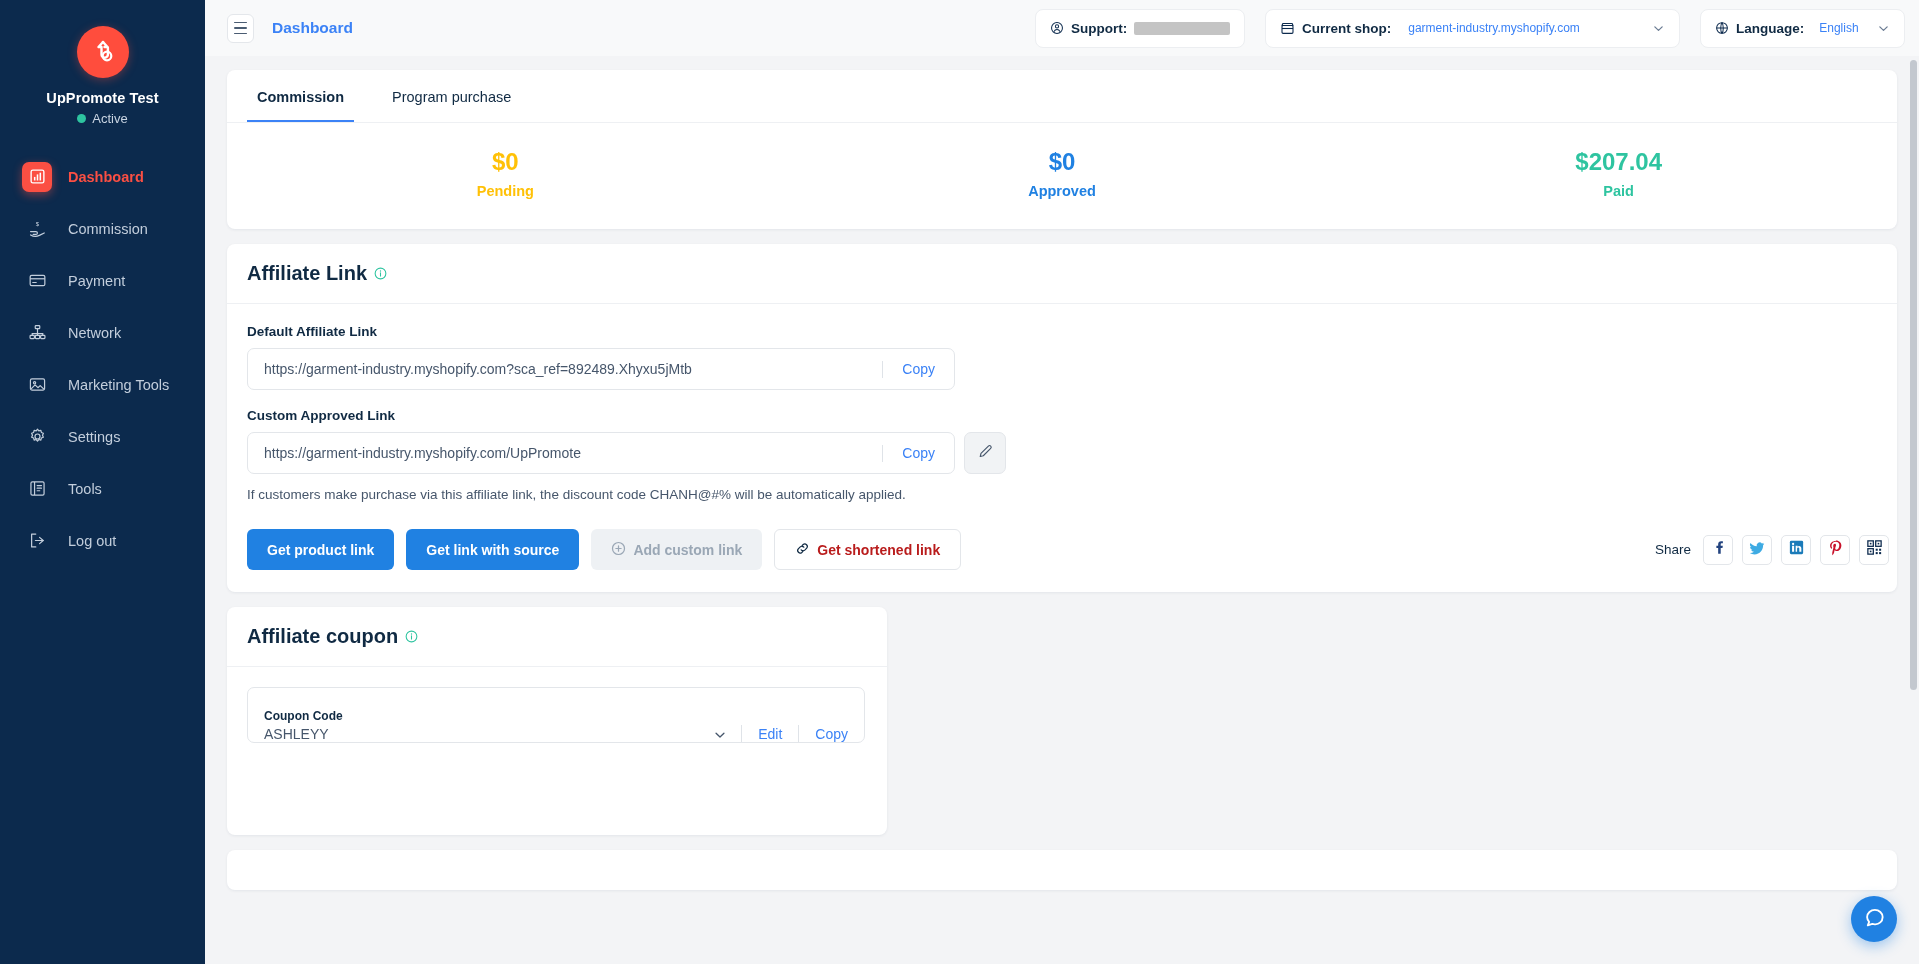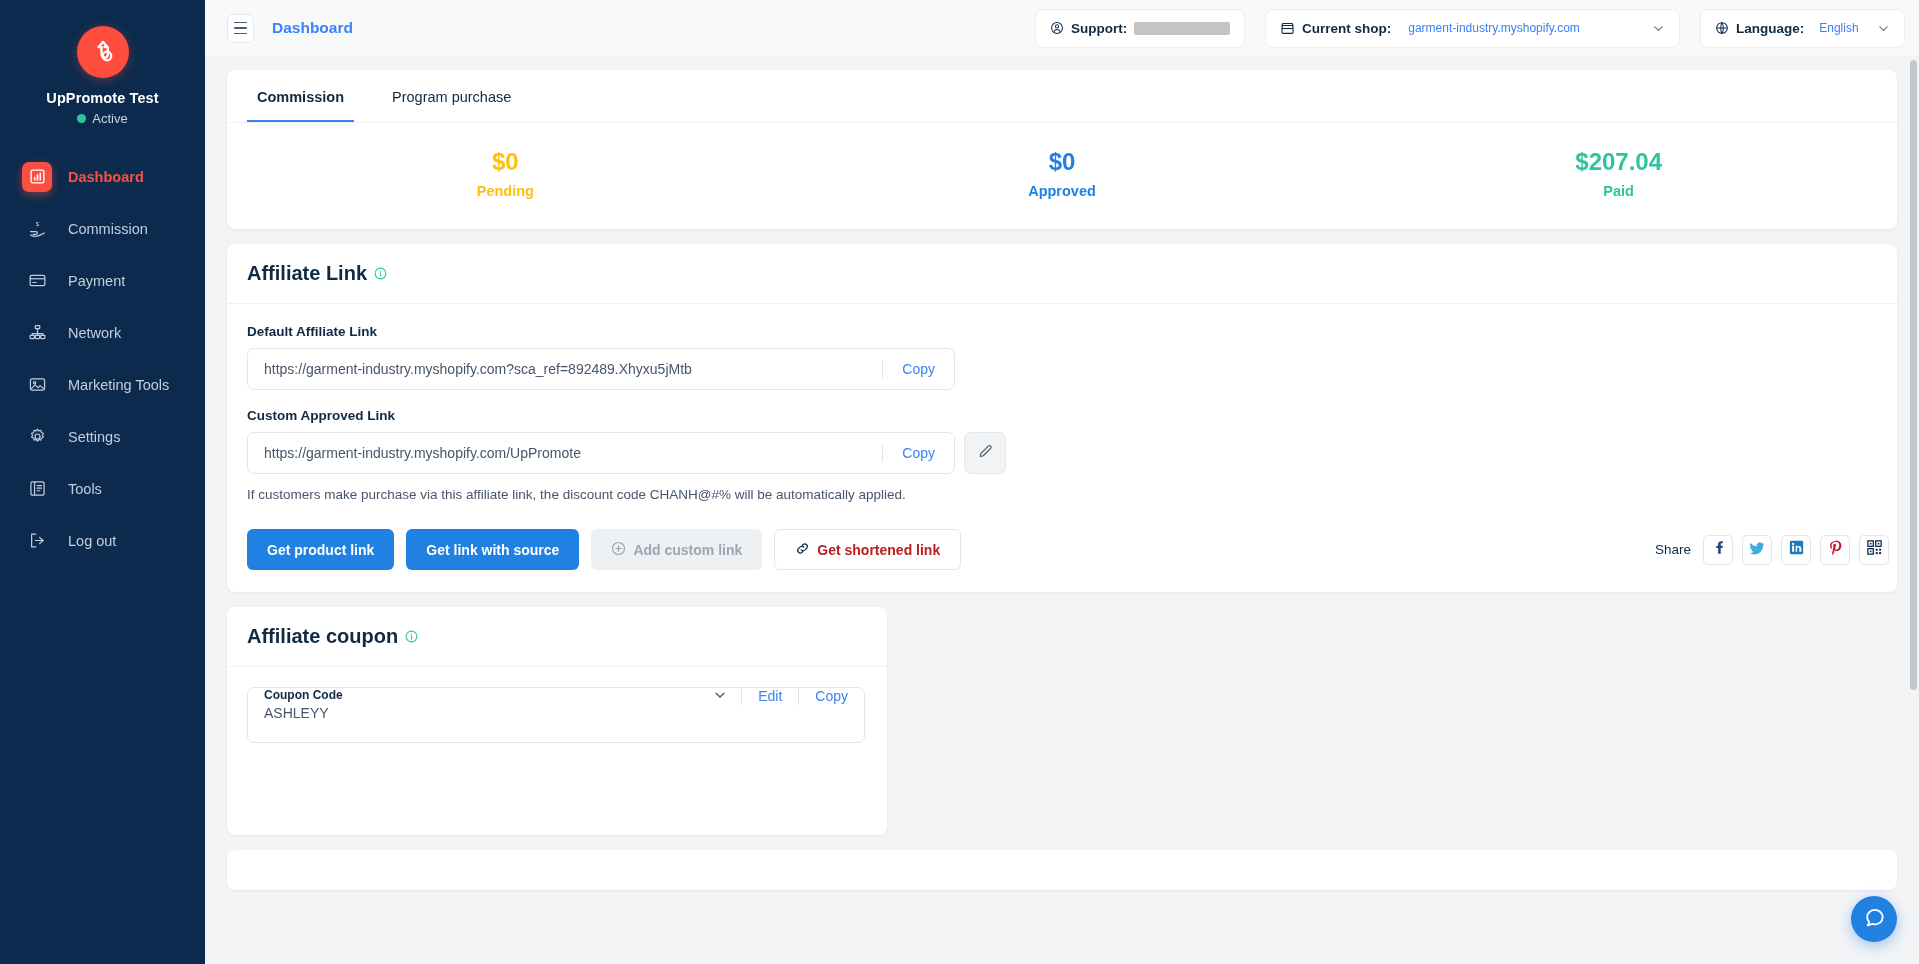--- a/index.html
+++ b/index.html
@@ -156,21 +156,21 @@
     width: 30px; height: 30px; border: 1px solid #e3e6ea; border-radius: 5px;
     background: #ffffff; display: flex; align-items: center; justify-content: center;
     cursor: pointer;
   }
 
   
   .coupon-card { width: 660px; min-height: 228px; }
   .coupon-body { padding: 20px 20px 24px 20px; }
   .coupon-field {
     width: 618px; height: 56px; border: 1px solid #e3e6ea; border-radius: 7px;
-    display: flex; align-items: flex-start; padding: 0 0 0 16px; background: #fff;
+    display: flex; align-items: flex-end; padding: 0 0 0 16px; background: #fff;
   }
   .coupon-inner { flex: 1; display: flex; flex-direction: column; justify-content: center; }
   .coupon-label { font-size: 12px; font-weight: bold; color: #102a43; margin-bottom: 3px; }
   .coupon-value { font-size: 14px; color: #46566b; }
   .coupon-caret { color: #46566b; padding: 0 14px; display: flex; cursor: pointer; }
   .link-btn { color: #3b82f6; font-size: 14px; padding: 0 16px; cursor: pointer; }
 
   .bottom-card { height: 40px; }
 
   

